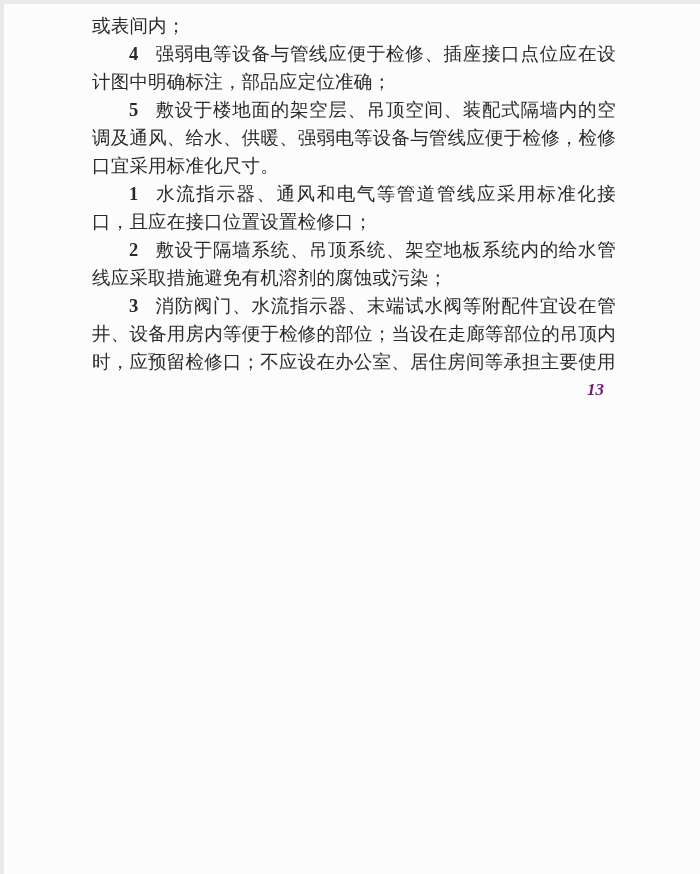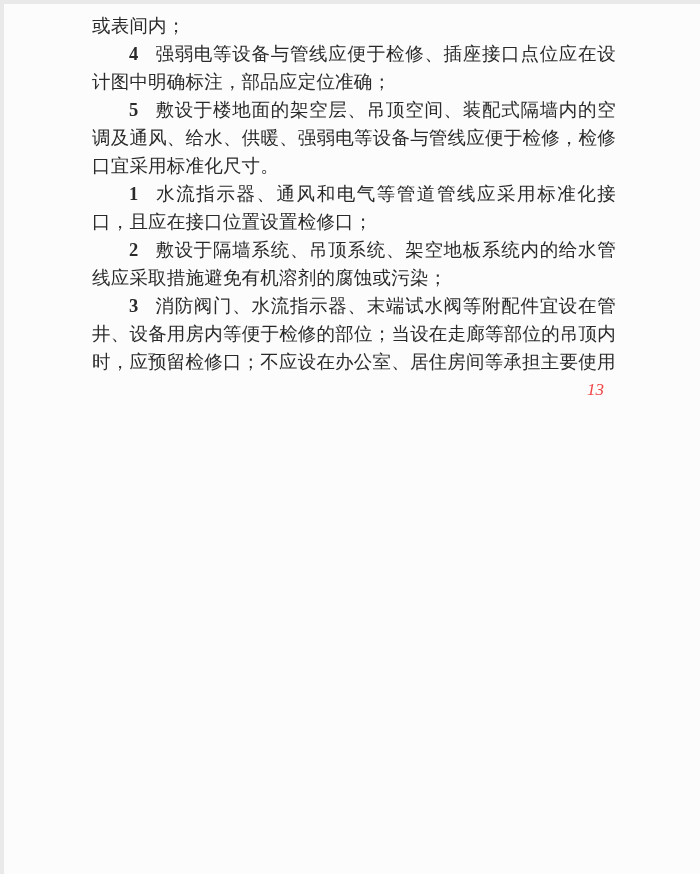--- a/index.html
+++ b/index.html
@@ -41,21 +41,22 @@
   }
   .footer {
     margin-top: 2px;
     padding-right: 12px;
     text-align: right;
     font-size: 17px;
     line-height: 24px;
   }
   .footer .page-num {
     font-style: italic;
-    color: #ef4444;
+    color: #701a75;
+    font-weight: bold;
   }
 </style>
 </head>
 <body>
 
 <div class="page">
 
   <p class="para cont"><span class="txt">或表间内；</span></p>
 
   <p class="para item"><span class="num">4</span><span class="txt">强弱电等设备与管线应便于检修、插座接口点位应在设计图中明确标注，部品应定位准确；</span></p>

